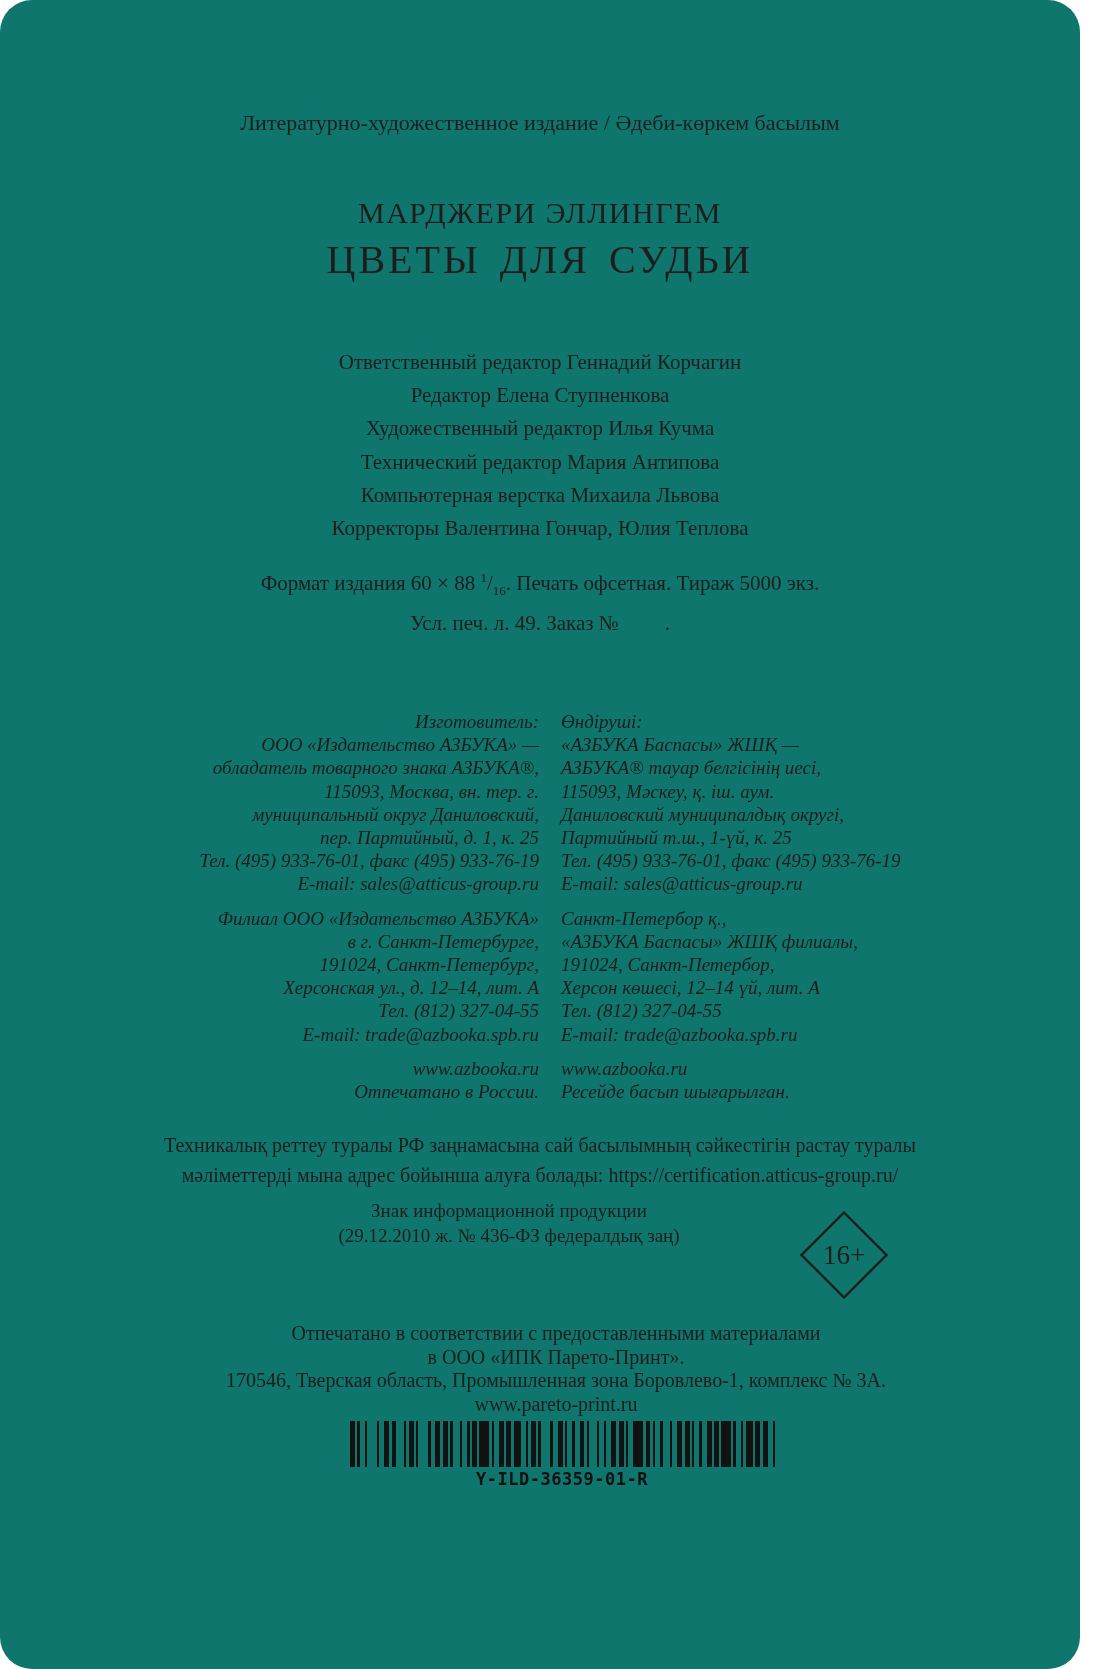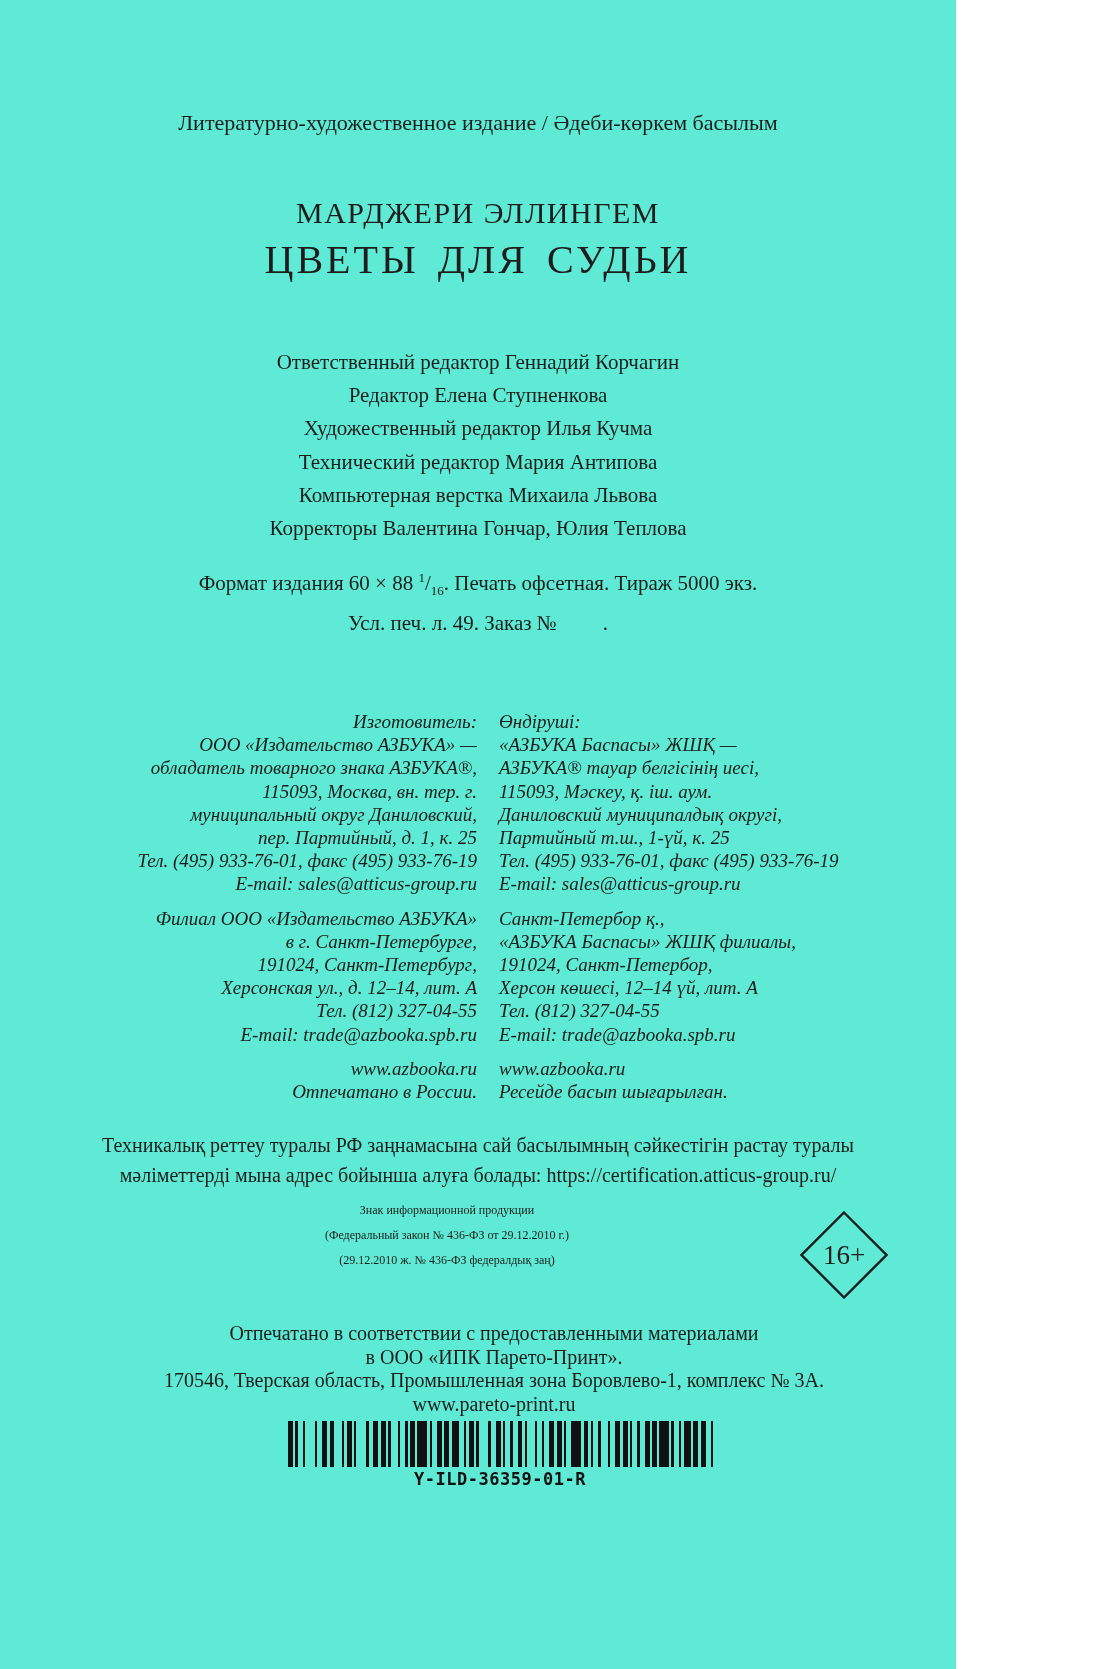--- a/index.html
+++ b/index.html
@@ -1,23 +1,24 @@
 <!DOCTYPE html>
 <html lang="ru"><head>
 <meta charset="utf-8">
 <style>
   html, body { margin: 0; padding: 0; background: #ffffff; }
   .page {
     position: relative;
-    width: 956px;
+    width: 1080px;
     height: 1669px;
-    background: #5eead4;
+    background: #0f766e;
     color: #1d1d1d;
     font-family: "Liberation Serif", "DejaVu Serif", serif;
     overflow: hidden;
+    border-radius: 32px;
   }
   .row { position: absolute; left: 0; right: 0; text-align: center; }
 
   .edition   { top: 110px; font-size: 22px; }
   .author    { top: 196px; font-size: 30px; letter-spacing: 1.5px; }
   .title     { top: 236px; font-size: 40px; letter-spacing: 3px; word-spacing: 6px; }
 
   .credits   { top: 346px; font-size: 21px; line-height: 33.2px; text-align: center; }
   .print-info{ top: 562px; font-size: 21px; line-height: 32px; }
   .print-info sup { font-size: 0.62em; vertical-align: super; }
@@ -31,21 +32,21 @@
     transform: translateX(10px);
   }
   .col { width: 400px; font-style: italic; }
   .col-ru { text-align: right; }
   .col-kz { text-align: left; }
   .block { margin-bottom: 11px; }
 
   .certification { top: 1130px; font-size: 20px; line-height: 30px; }
 
   .info-sign {
-    top: 1198px; font-size: 12px; line-height: 25.2px;
+    top: 1198px; font-size: 19px; line-height: 25.2px;
     padding-right: 62px; box-sizing: border-box;
   }
   .age-diamond {
     position: absolute; left: 800px; top: 1211px; width: 88px; height: 88px;
   }
   .age-diamond svg { display: block; }
   .age-text {
     position: absolute; inset: 0;
     display: flex; align-items: center; justify-content: center;
     font-size: 27px; color: #1d1d1d;
@@ -141,21 +142,20 @@
     </div>
   </div>
 
   <div class="row certification">
     <div>Техникалық реттеу туралы РФ заңнамасына сай басылымның сәйкестігін растау туралы</div>
     <div>мәліметтерді мына адрес бойынша алуға болады: https://certification.atticus-group.ru/</div>
   </div>
 
   <div class="row info-sign">
       <div>Знак информационной продукции</div>
-      <div>(Федеральный закон № 436-ФЗ от 29.12.2010 г.)</div>
       <div>(29.12.2010 ж. № 436-ФЗ федералдық заң)</div>
     </div>
 
   <div class="age-diamond">
     <svg width="88" height="88" viewBox="0 0 88 88">
       <polygon points="44,1.5 86.5,44 44,86.5 1.5,44" fill="none" stroke="#1d1d1d" stroke-width="2.4"></polygon>
     </svg>
     <span class="age-text">16+</span>
   </div>
 

